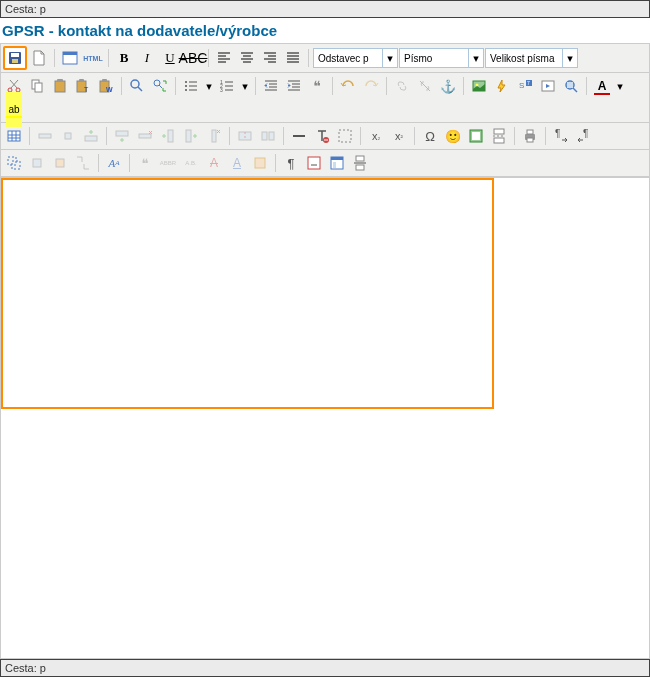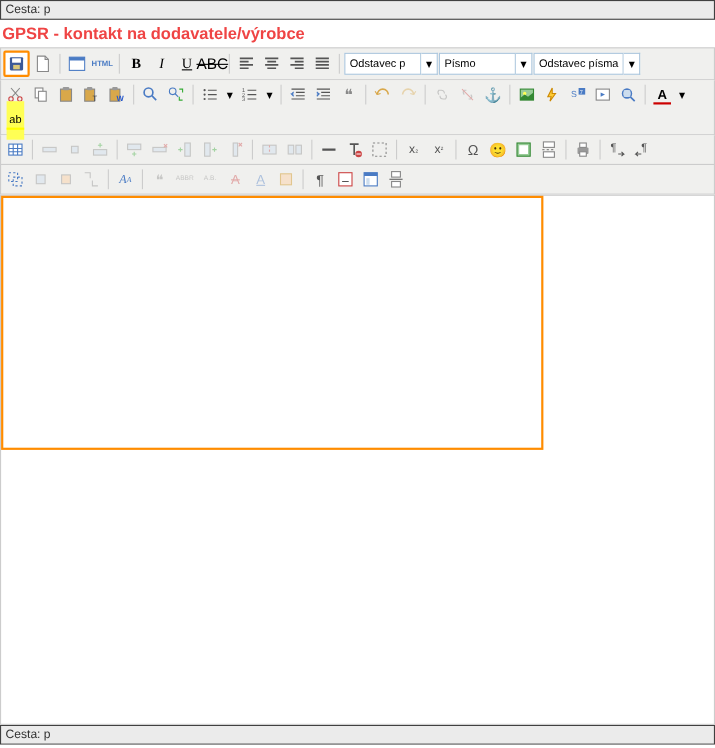--- a/index.html
+++ b/index.html
@@ -1,17 +1,17 @@
 <!DOCTYPE html>
 <html><head>
 <meta charset="utf-8">
 <style>
 body{margin:0;font-family:Arial,sans-serif;font-size:11px;background:#fff}
 .path-bar{background:#ebebeb;border:1px solid #404040;padding:2px 4px;font-size:11px;color:#333}
-.editor-title{font-size:15px;font-weight:bold;padding:4px 2px;color:#ef4444}
+.editor-title{font-size:15px;font-weight:bold;padding:4px 2px;color:#0369a1}
 .toolbar{background:#f0f0ee;border:1px solid #ccc;padding:2px 2px;display:flex;flex-wrap:wrap;align-items:center;gap:1px}
 .sep{width:1px;height:18px;background:#ccc;margin:0 3px}
 .btn{width:20px;height:20px;display:flex;align-items:center;justify-content:center;border:1px solid transparent;cursor:pointer;border-radius:2px}
 .btn svg{width:16px;height:16px}
 .sel-wrap{display:flex;}
 .sel-label{background:#fff;border:1px solid #abc6dd;padding:2px 4px;font-size:10px;height:14px;display:flex;align-items:center;min-width:60px}
 .sel-arrow{background:#fff;border:1px solid #abc6dd;border-left:none;width:14px;height:18px;display:flex;align-items:center;justify-content:center;cursor:pointer}
 .editor-area{border:1px solid #ccc;height:480px;background:#fff;position:relative}
 .highlight-box{position:absolute;left:0;top:0;width:489px;height:227px;border:2px solid #ff8c00}
 .save-highlight{border:2px solid #ff8c00!important;background:#fff}
@@ -87,21 +87,21 @@
 <span class="sep"></span>
 <span class="sel-wrap">
       <span class="sel-label">Odstavec p</span>
       <span class="sel-arrow">▾</span>
     </span>
 <span class="sel-wrap">
       <span class="sel-label">Písmo</span>
       <span class="sel-arrow">▾</span>
     </span>
 <span class="sel-wrap">
-      <span class="sel-label" style="min-width:68px">Odstavec písma</span>
+      <span class="sel-label" style="min-width:68px">Velikost písma</span>
       <span class="sel-arrow">▾</span>
     </span>
 </div>
 
 <div class="toolbar" style="border-top:none">
 <span class="btn">
       <svg viewBox="0 0 16 16">
         <circle cx="4" cy="12" r="2" fill="none" stroke="#c44"></circle>
         <circle cx="12" cy="12" r="2" fill="none" stroke="#c44"></circle>
         <path d="M5 10L12 2M11 10L4 2" stroke="#888"></path>

